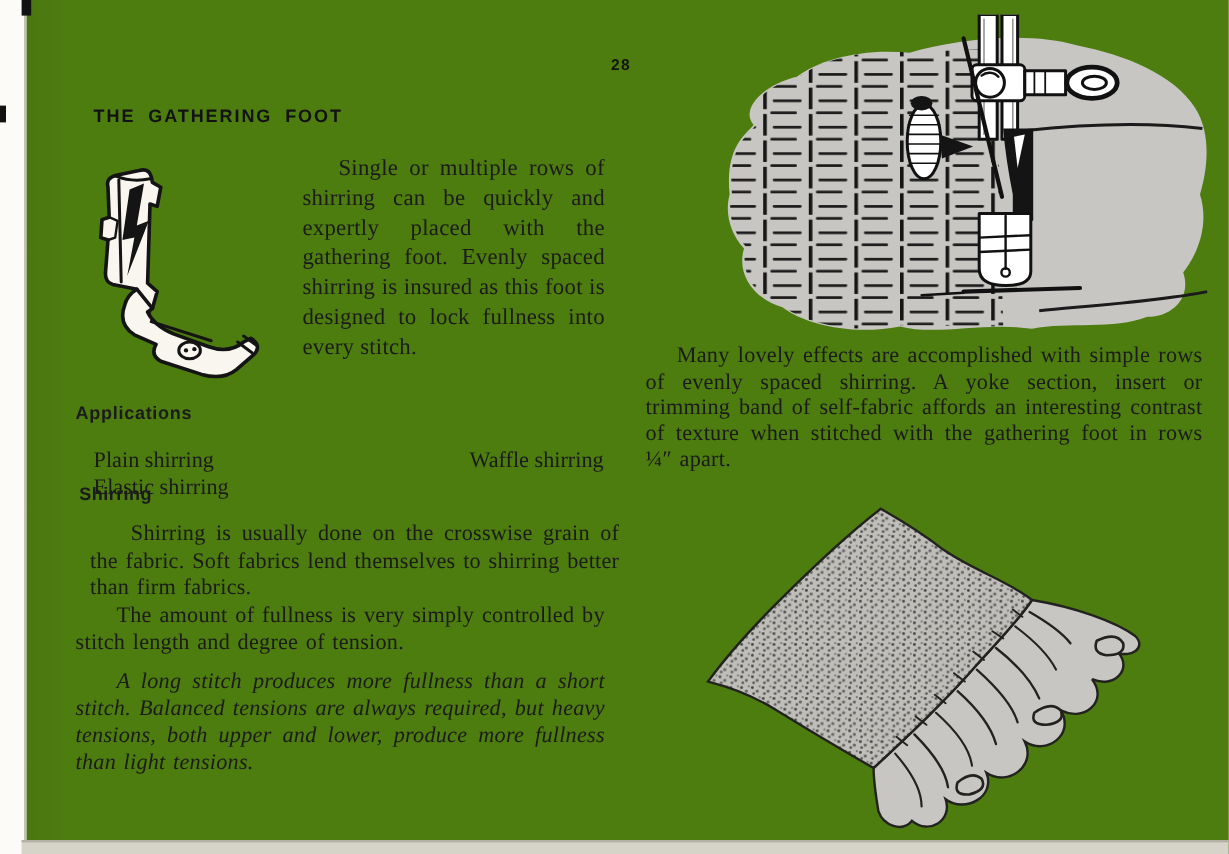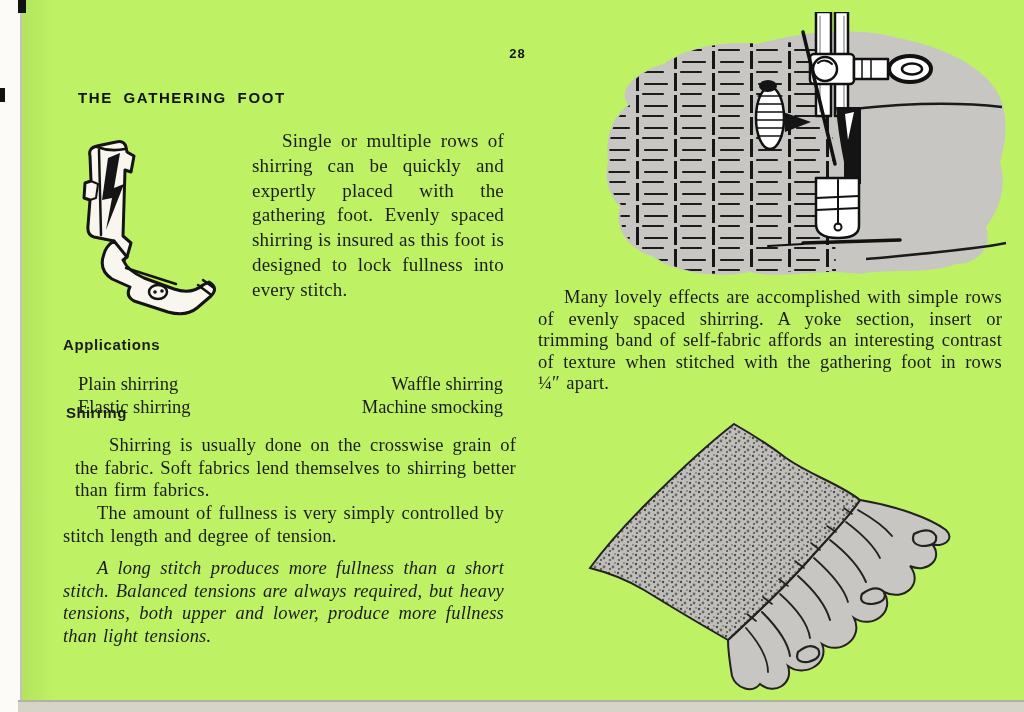--- a/index.html
+++ b/index.html
@@ -1,18 +1,18 @@
 <!DOCTYPE html>
 <html><head>
 <meta charset="utf-8">
 <style>
   html,body{margin:0;padding:0;background:#dcdad3;}
   .page{
     position:relative;width:1024px;height:712px;overflow:hidden;
-    background:#bef264;color:#1b1b1b;
+    background:#4d7c0f;color:#1b1b1b;
     font-family:"Liberation Serif", serif;
   }
   .page::before{ 
     content:"";position:absolute;left:21px;top:0;bottom:0;width:34px;
     background:linear-gradient(to right,rgba(60,55,40,.08),rgba(60,55,40,0));
     pointer-events:none;
   }
   .left-strip{position:absolute;left:0;top:0;width:20px;height:712px;
     background:#fcfbf8;border-right:2px solid #c6c2b6;}
   .bottom-band{position:absolute;left:18px;right:0;bottom:0;height:10px;
@@ -86,21 +86,20 @@
 
   <div class="abs apps-heading sans">Applications</div>
 
   <div class="abs apps-list">
     <div class="apps-row">
       <span class="l">Plain shirring</span>
       <span class="r">Waffle shirring</span>
     </div>
     <div class="apps-row">
       <span class="l">Elastic shirring</span>
-      <span class="r">Machine smocking</span>
     </div>
   </div>
 
   <div class="abs shirring-heading sans">Shirring</div>
 
   <p class="abs body-par par1 just" style="margin:12px;">Shirring is usually done on the crosswise grain of the fabric. Soft fabrics lend themselves to shirring better than firm fabrics.</p>
   <p class="abs body-par par2 just" style="margin:0;">The amount of fullness is very simply controlled by stitch length and degree of tension.</p>
   <p class="abs body-par par3 just" style="margin:0;font-style:italic;">A long stitch produces more fullness than a short stitch. Balanced tensions are always required, but heavy tensions, both upper and lower, produce more fullness than light tensions.</p>
 
   <p class="abs right-par just" style="margin:0;">Many lovely effects are accomplished with simple rows of evenly spaced shirring. A yoke section, insert or trimming band of self-fabric affords an interesting contrast of texture when stitched with the gathering foot in rows ¼″ apart.</p>

